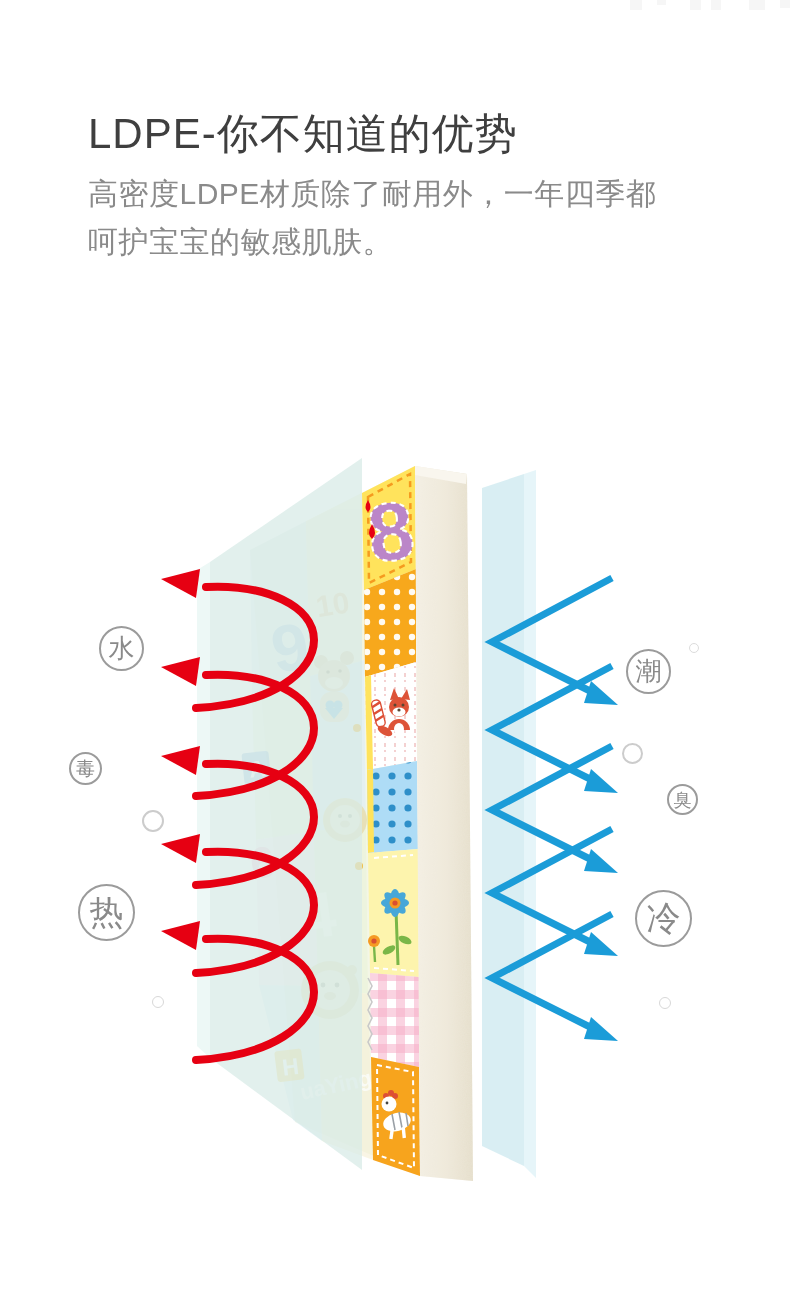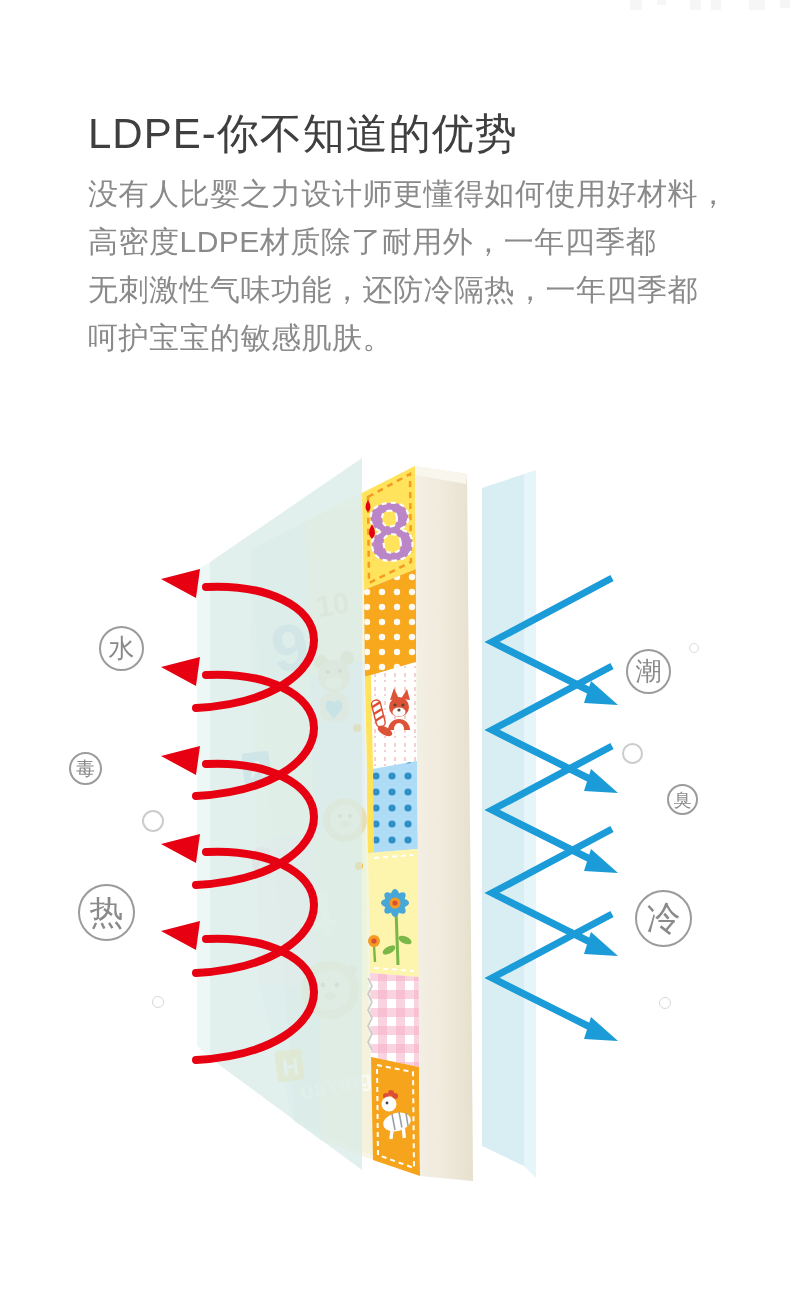--- a/index.html
+++ b/index.html
@@ -51,23 +51,21 @@
   <div class="frag f1"></div>
   <div class="frag f2"></div>
   <div class="frag f3"></div>
   <div class="frag f4"></div>
   <div class="frag f5"></div>
   <div class="frag f6"></div>
 
   <div class="title">LDPE-你不知道的优势</div>
 
   <div class="bodytext">
-    <div>没有人比婴之力设计师更懂得如何使用好材料，</div>
     <div>高密度LDPE材质除了耐用外，一年四季都</div>
-    <div>无刺激性气味功能，还防冷隔热，一年四季都</div>
     <div>呵护宝宝的敏感肌肤。</div>
   </div>
 
   <svg class="illus" viewBox="0 0 790 1308">
     <defs>
       <pattern id="dotsWhite" width="15" height="15" patternUnits="userSpaceOnUse">
         <circle cx="7" cy="7" r="3.2" fill="#ffffff" opacity="0.95"></circle>
       </pattern>
       <pattern id="dotsBlue" width="16" height="16" patternUnits="userSpaceOnUse">
         <circle cx="8" cy="8" r="3.6" fill="#2e8fc9"></circle>

